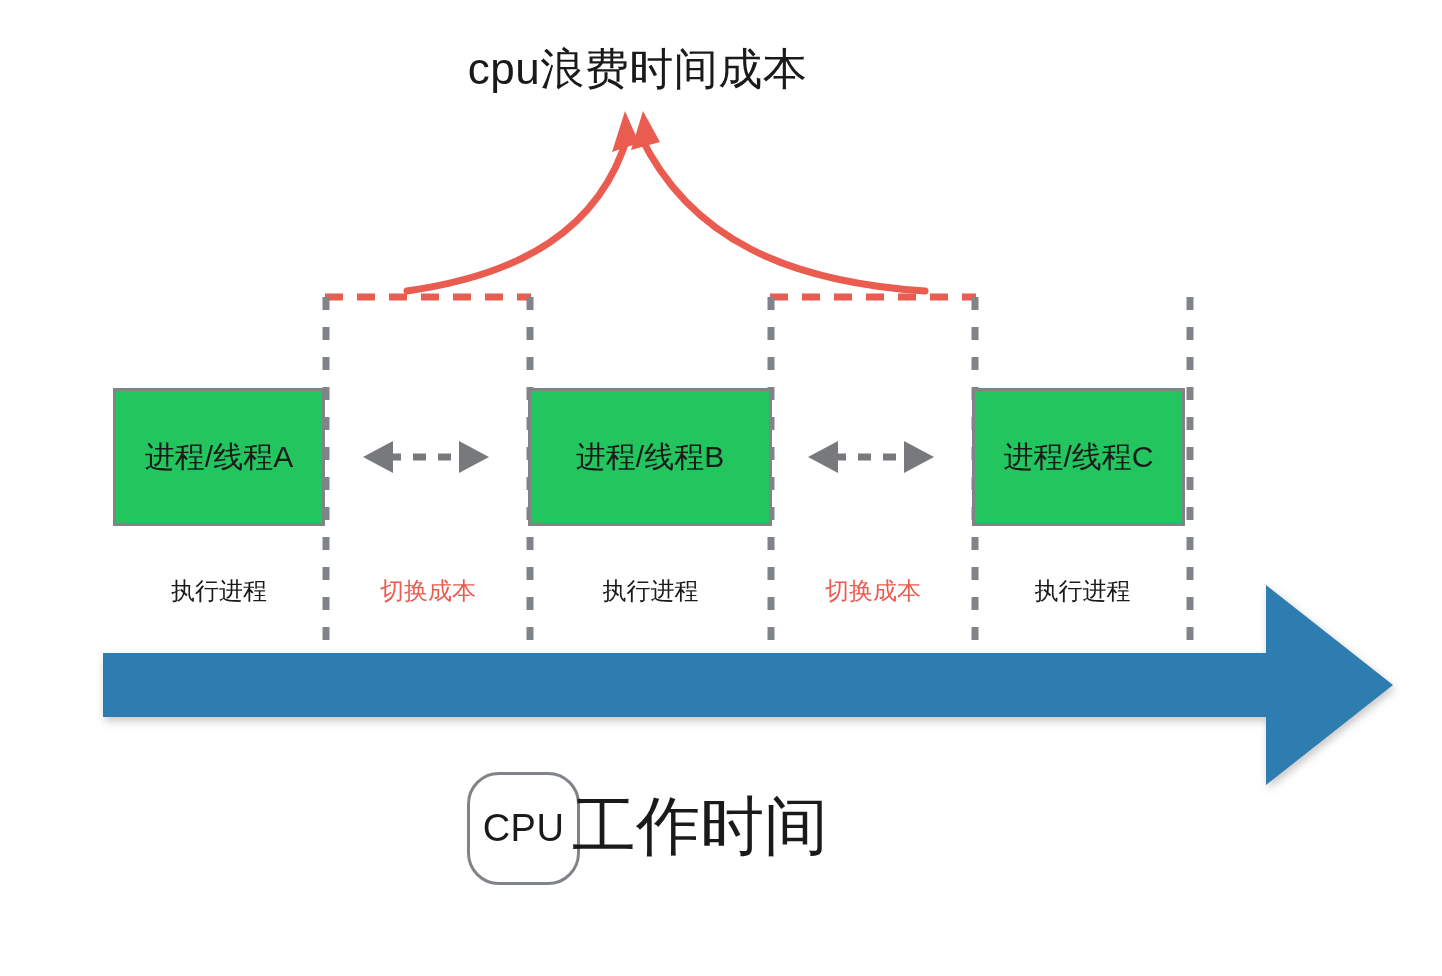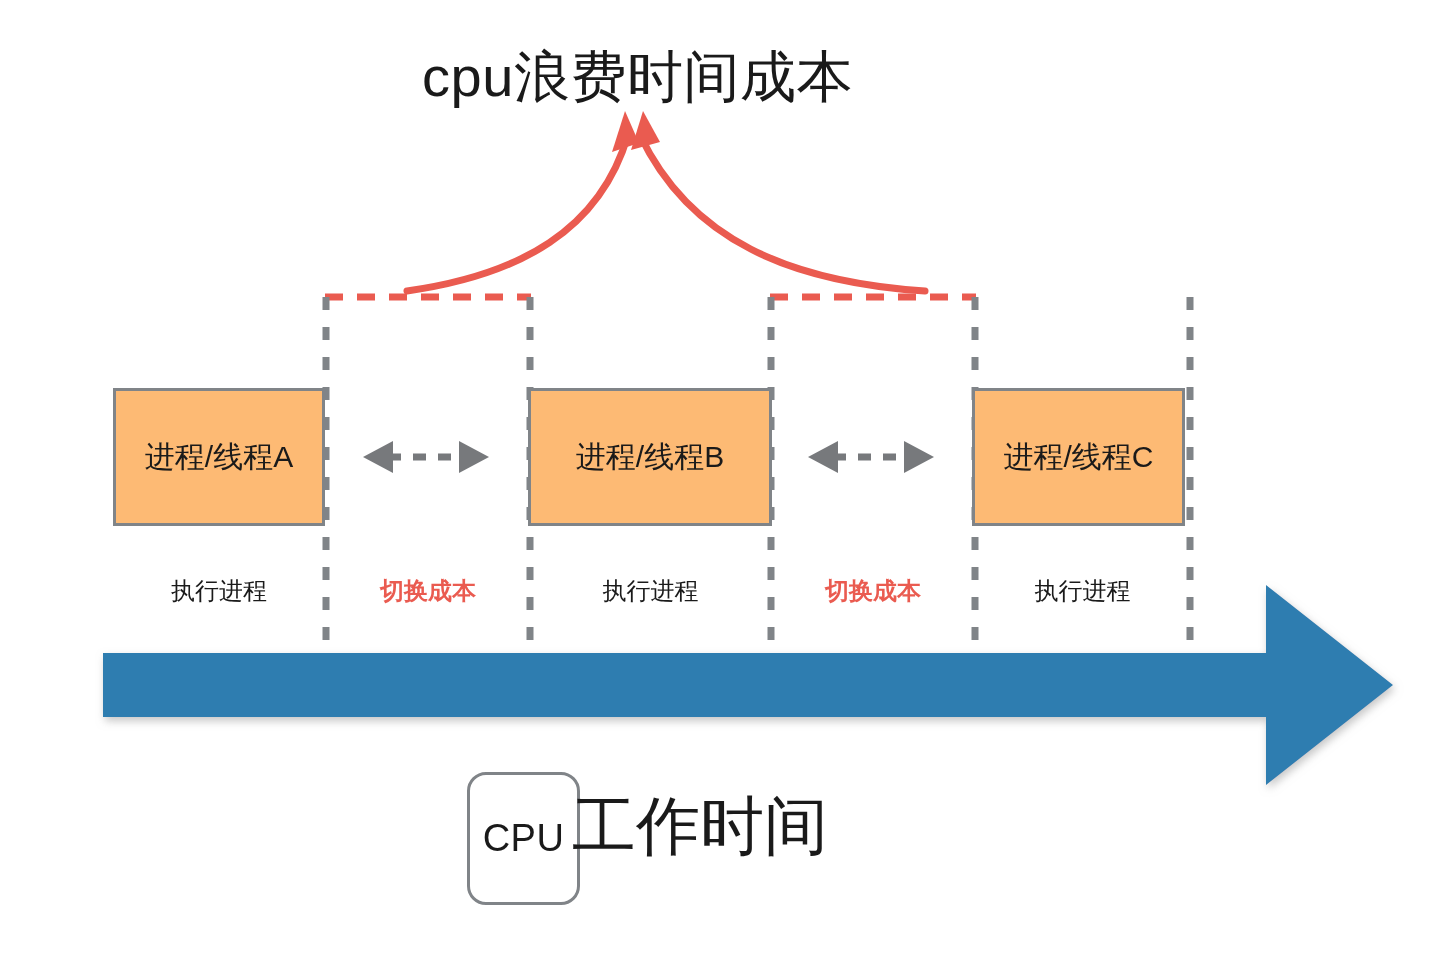--- a/index.html
+++ b/index.html
@@ -23,59 +23,59 @@
     top: 0;
     width: 1442px;
     height: 976px;
   }
   .title-text {
     position: absolute;
     left: 0;
     top: 40px;
     width: 1275px;
     text-align: center;
-    font-size: 56px;
+    font-size: 44px;
     color: #1a1a1a;
     letter-spacing: 0.5px;
     white-space: nowrap;
   }
   .proc-box {
     position: absolute;
     box-sizing: border-box;
     border: 3px solid #808488;
-    background: #fdba74;
+    background: #22c55e;
     display: flex;
     align-items: center;
     justify-content: center;
   }
   .proc-box span {
     font-size: 30px;
     color: #1a1a1a;
     white-space: nowrap;
   }
   .phase-label {
     position: absolute;
     text-align: center;
     font-size: 24px;
     color: #1a1a1a;
     white-space: nowrap;
   }
   .phase-label.cost {
     color: #EA5B50;
-    font-weight: bold;
+    font-weight: normal;
   }
   .cpu-chip {
     position: absolute;
     left: 467px;
     top: 772px;
     width: 113px;
-    height: 133px;
+    height: 113px;
     box-sizing: border-box;
     border: 3px solid #808488;
-    border-radius: 19px;
+    border-radius: 32px;
     background: #ffffff;
     display: flex;
     align-items: center;
     justify-content: center;
   }
   .cpu-chip span {
     font-size: 38px;
     color: #1a1a1a;
     letter-spacing: 0.5px;
   }

